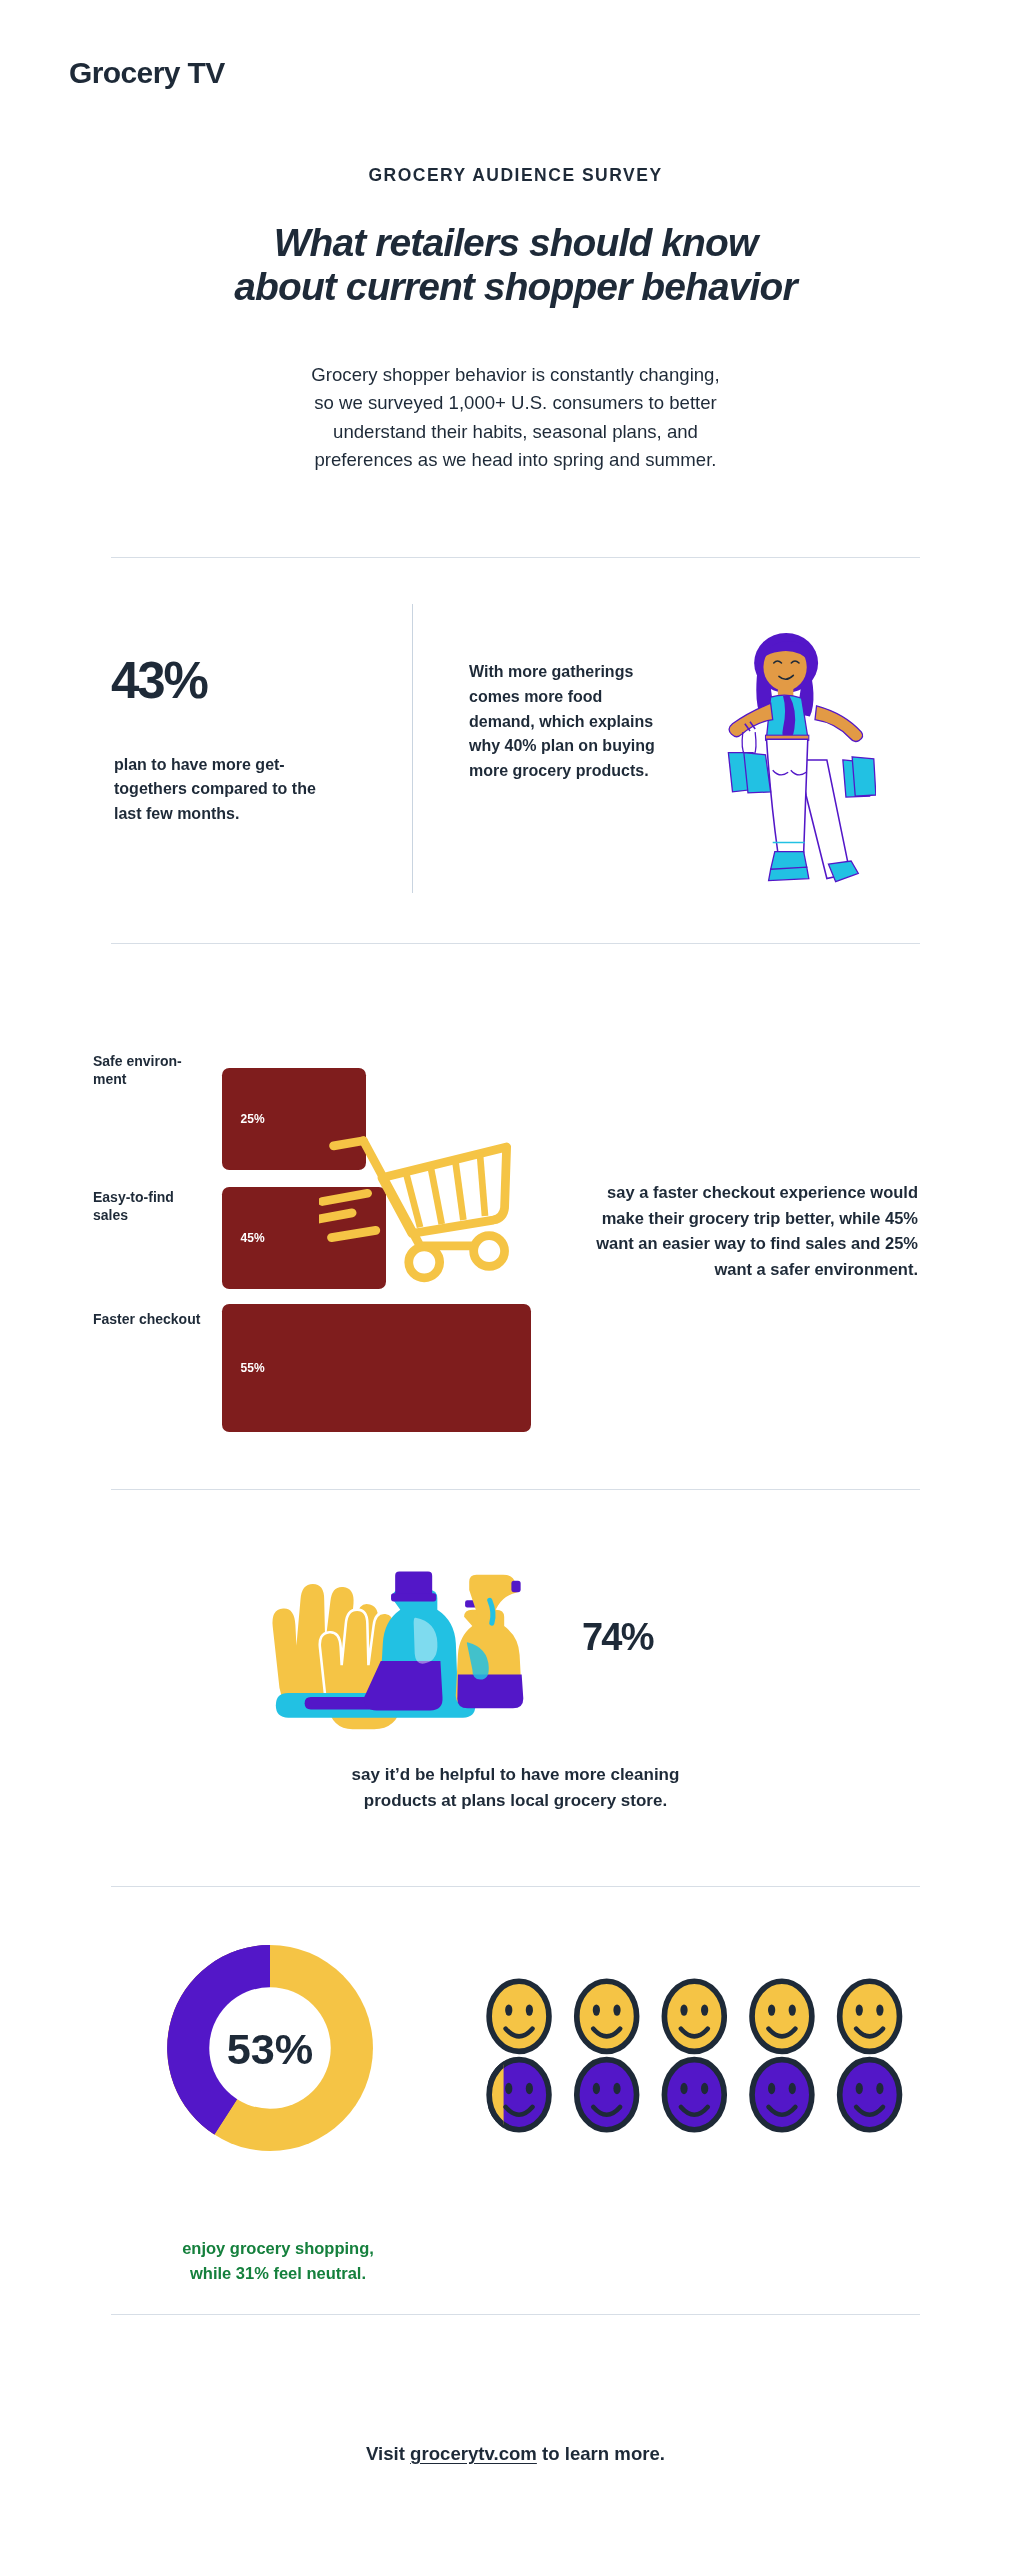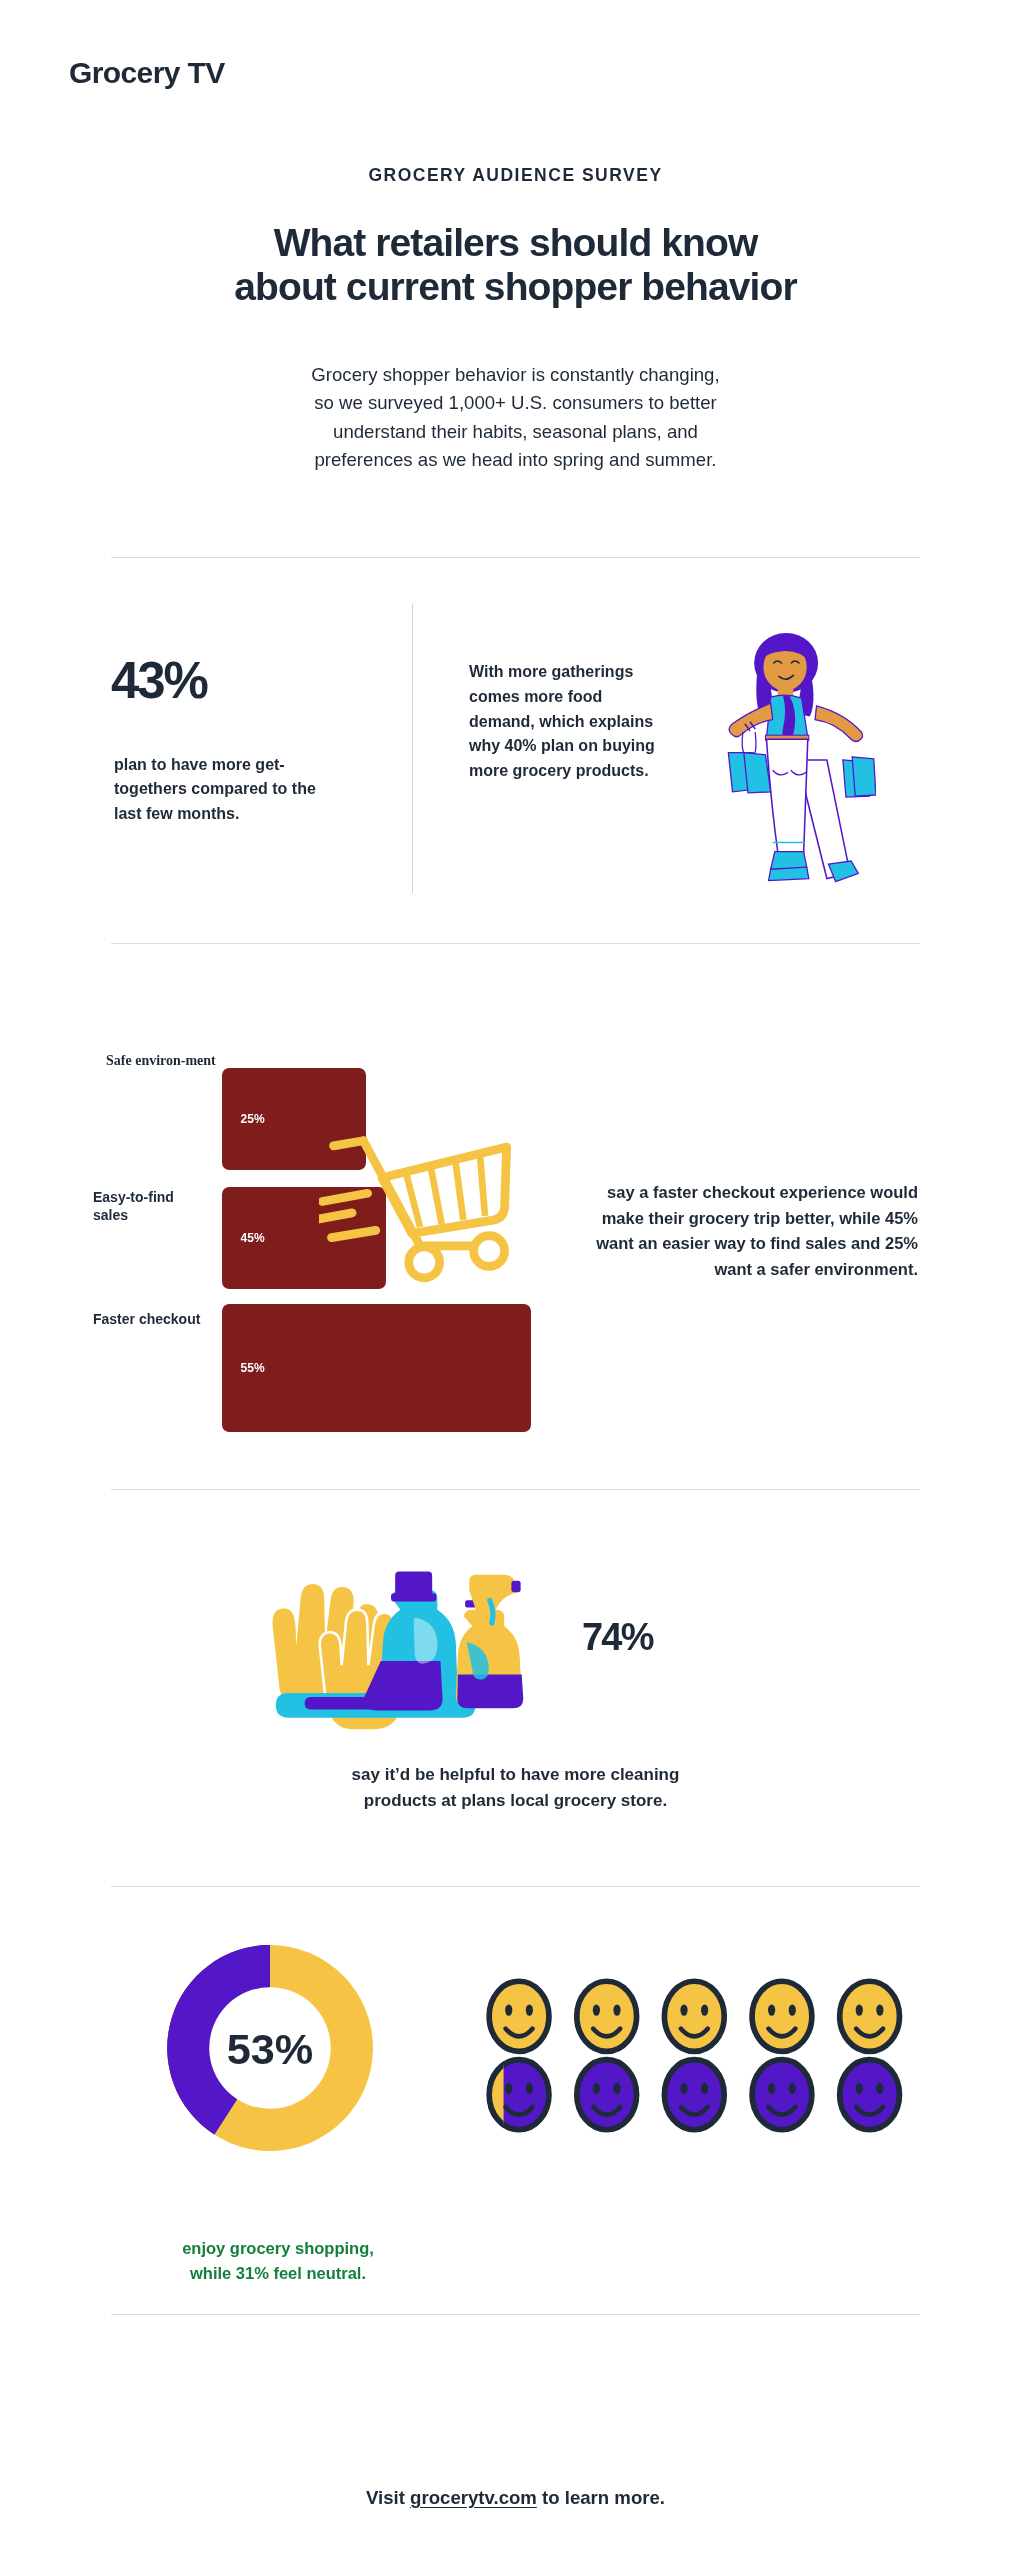--- a/index.html
+++ b/index.html
@@ -46,20 +46,21 @@
   .headline {
     position: absolute;
     left: 103px; right: 103px;
     top: 221px;
     text-align: center;
     font-size: 39px;
     line-height: 1.12;
     font-weight: 800;
     letter-spacing: -0.9px;
     color: #1e2a38;
+    font-style: italic;
   }
   .headline .l2 { display: block; }
   .intro {
     position: absolute;
     left: 201px; right: 201px;
     top: 361px;
     text-align: center;
     font-size: 18.6px;
     line-height: 1.52;
     font-weight: 500;
@@ -124,21 +125,21 @@
 
   
   .barlabel {
     position: absolute;
     width: 113px;
     font-size: 14px;
     font-weight: 700;
     line-height: 1.32;
     color: #1e2a38;
   }
-  .bl1 { left: 106px; top: 1052px; font-family: Liberation Serif, serif; }
+  .bl1 { left: 93px; top: 1052px; }
   .bl2 { left: 93px; top: 1188px; }
   .bl3 { left: 93px; top: 1310px; }
 
   .bar {
     position: absolute;
     background: #7f1d1d;
     border-radius: 7.2px;
     color: #ffffff;
     font-size: 12px;
     font-weight: 800;
@@ -221,21 +222,20 @@
 
   
   .footer {
     position: absolute;
     left: 0; right: 0;
     top: 2443px;
     text-align: center;
     font-size: 18.6px;
     font-weight: 600;
     color: #1e2a38;
-    margin-top: 44px;
   }
   .footer u { text-decoration: underline; text-underline-offset: 2.6px; }
 </style>
 </head>
 <body>
 
 <div class="page">
 
   <div class="brand">Grocery TV</div>
 

